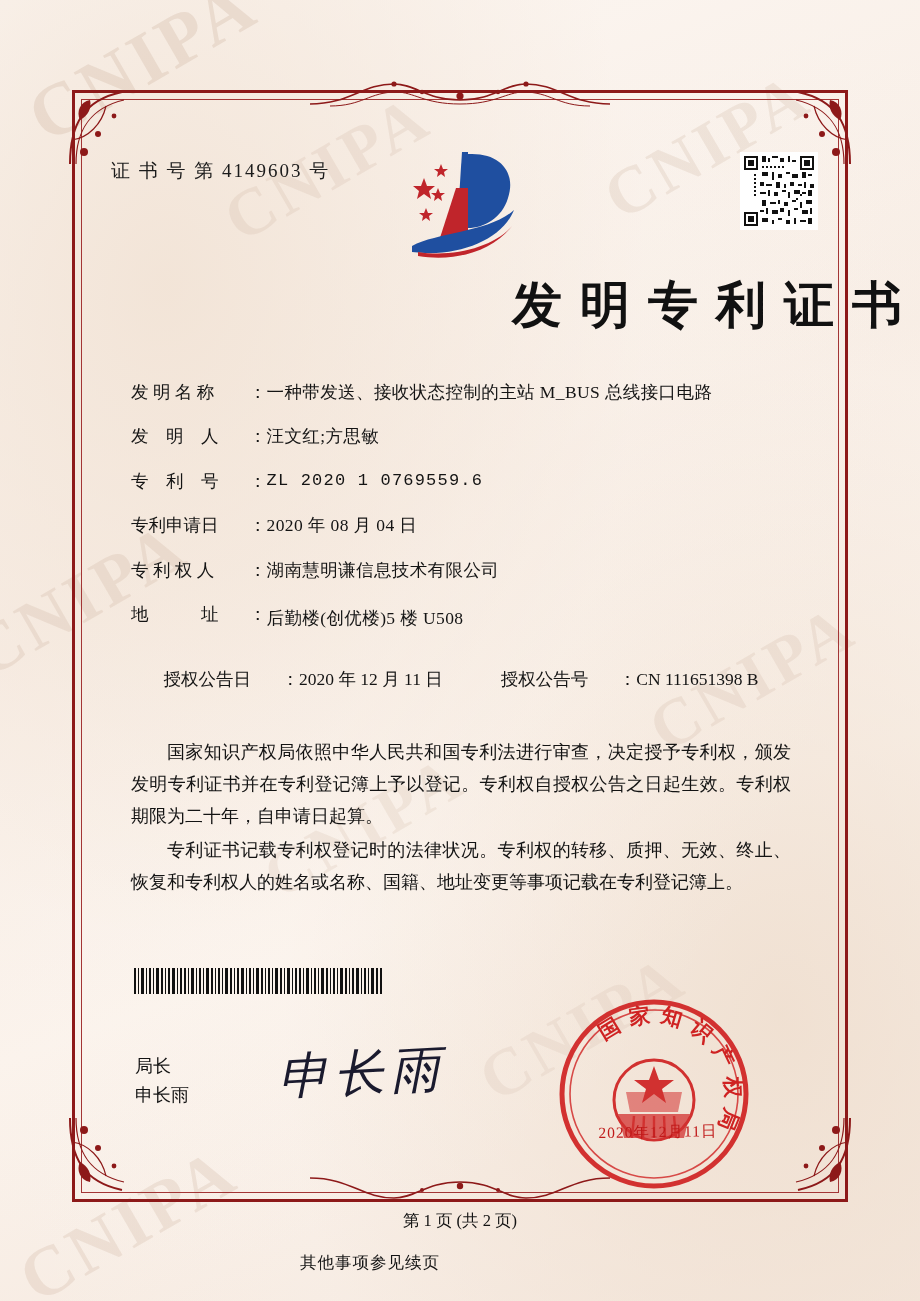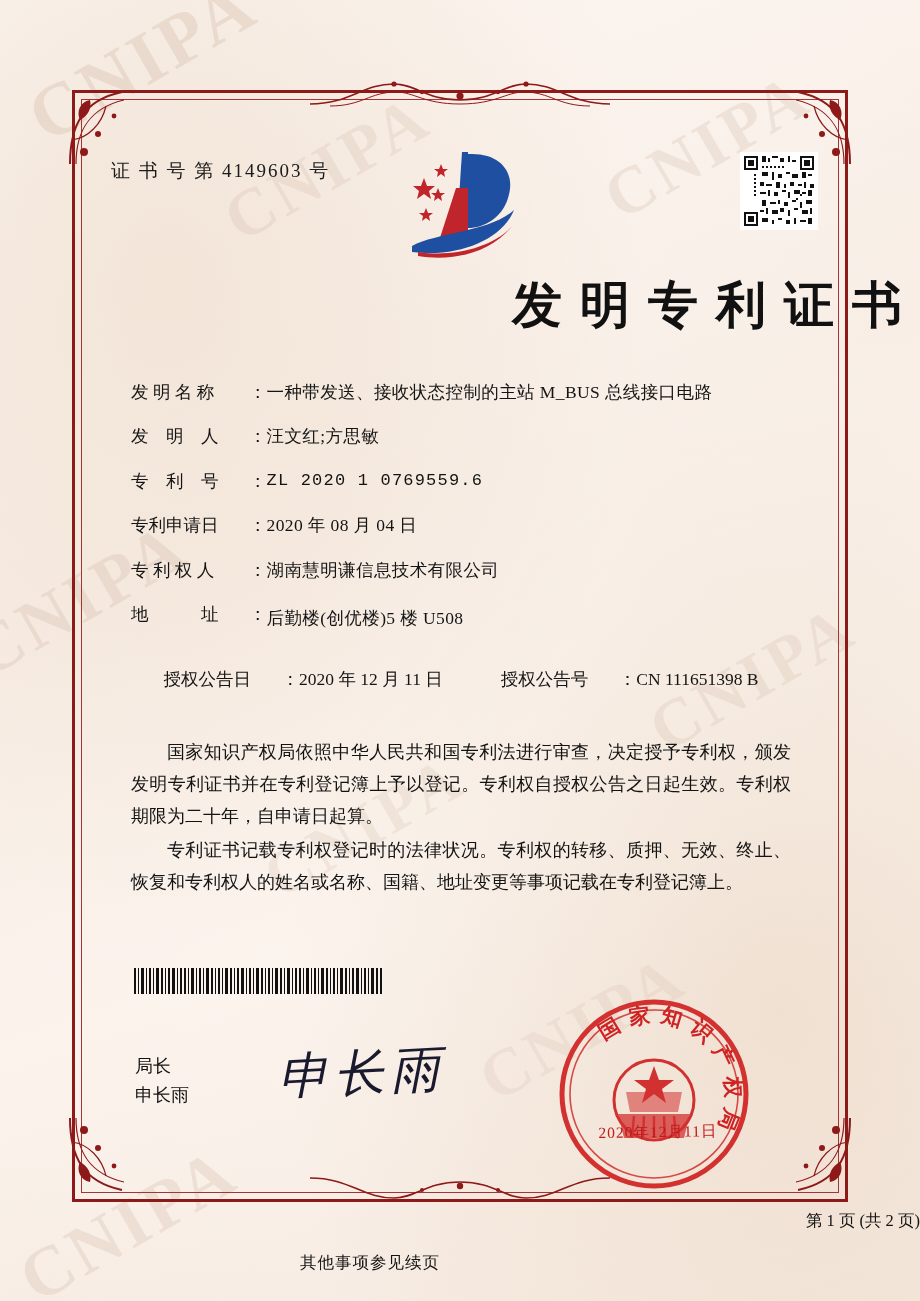--- a/index.html
+++ b/index.html
@@ -224,21 +224,21 @@
     color: #c01a1a;
     letter-spacing: 1px;
     transform: rotate(-1deg);
   }
 
   
   .page-no {
     position: absolute;
     left: 0; top: 1210px;
     width: 920px;
-    text-align: right;
+    text-align: center;
     font-size: 16.5px;
     color: #131313;
   }
   .tail-note {
     position: absolute;
     left: 0; top: 1252px;
     width: 740px;
     text-align: center;
     font-size: 16.5px;
     color: #131313;

